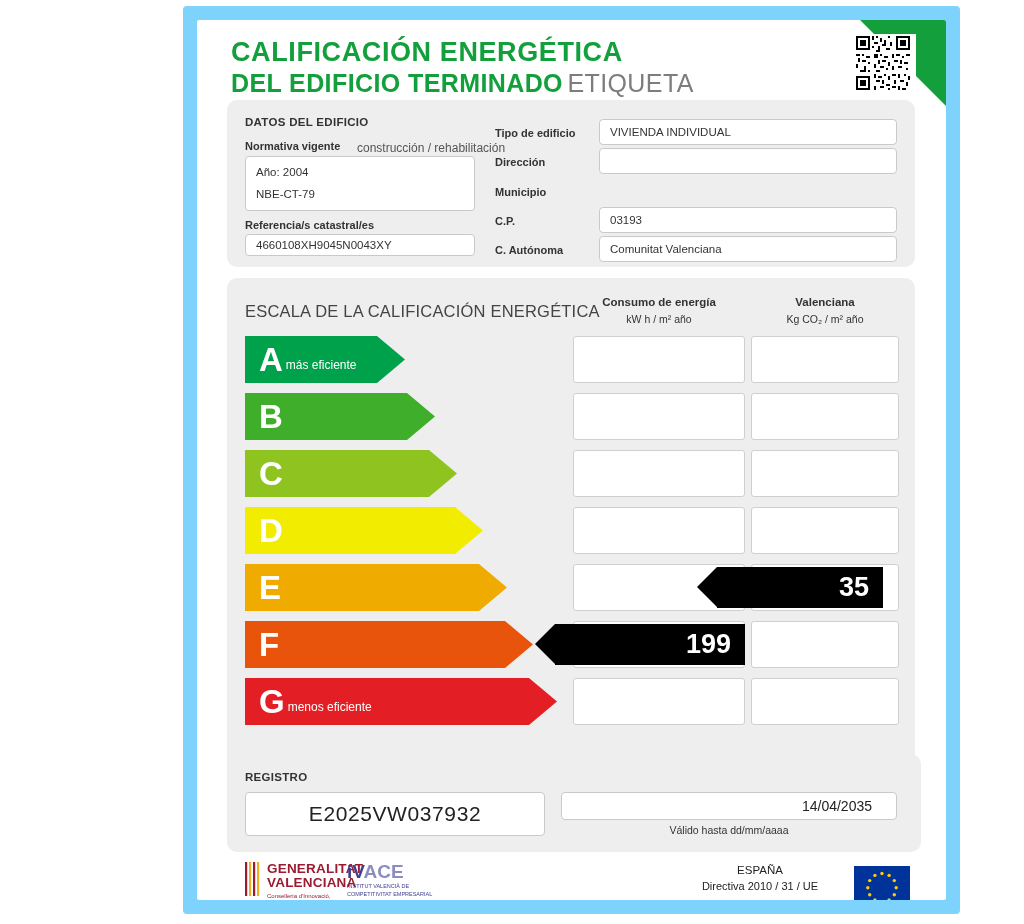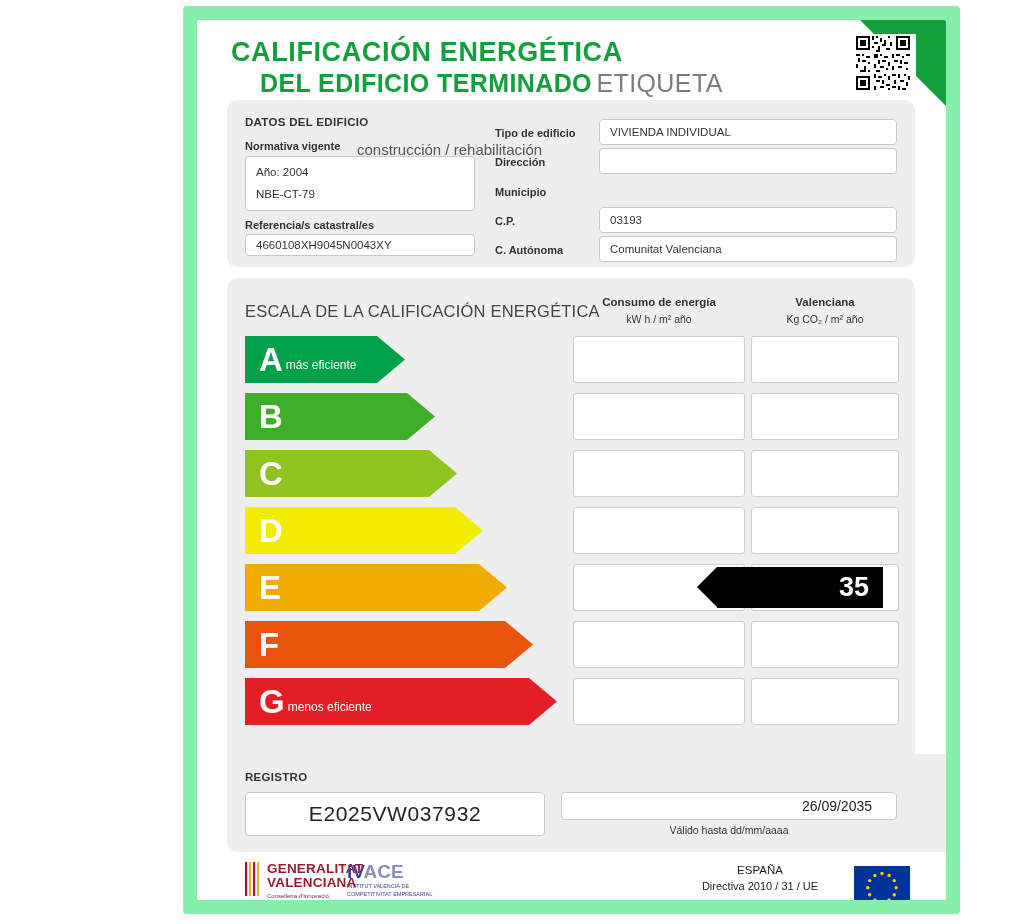--- a/index.html
+++ b/index.html
@@ -18,21 +18,21 @@
     width: 1024px;
     height: 924px;
   }
   
   .frame {
     position: absolute;
     left: 183px;
     top: 6px;
     width: 777px;
     height: 908px;
-    background: #86efac;
+    background: #7dd3fc;
     border-radius: 4px;
   }
   .sheet {
     position: absolute;
     left: 14px;
     top: 14px;
     width: 749px;
     height: 880px;
     background: #ffffff;
     border-radius: 2px;
@@ -58,21 +58,20 @@
     color: #13a03c;
     font-size: 27px;
     font-weight: bold;
     letter-spacing: 0.6px;
     line-height: 32px;
     white-space: nowrap;
   }
   .title-2 {
     line-height: 30px;
     white-space: nowrap;
-    margin-left: 29px;
   }
   .title-2 .strong {
     color: #13a03c;
     font-size: 25px;
     font-weight: bold;
     letter-spacing: 0.4px;
   }
   .title-2 .light {
     color: #7d7d7d;
     font-size: 25px;
@@ -125,21 +124,21 @@
   .small-label {
     position: absolute;
     font-size: 11px;
     color: #333333;
   }
   .small-label-b {
     font-weight: bold;
   }
   .small-gray {
     position: absolute;
-    font-size: 15px;
+    font-size: 12px;
     color: #555555;
     text-align: right;
   }
 
   
   #panel-escala {
     left: 30px;
     top: 258px;
     width: 688px;
     height: 198px; 
@@ -222,21 +221,20 @@
     border-bottom: 20.5px solid transparent;
     border-right: 20px solid #000000;
   }
 
   
   #panel-registro {
     left: 30px;
     top: 734px;
     width: 694px;
     height: 98px;
-    padding-left: 34px;
   }
   .reg-label {
     position: absolute;
     left: 18px;
     top: 17px;
     font-size: 11.5px;
     font-weight: bold;
     color: #333333;
     letter-spacing: 0.3px;
   }
@@ -564,36 +562,37 @@
           <div class="value-flag" style="left:472px; width:166px; top:3px;">35</div>
         </div>
 
         <div class="rating-row" style="top:343px; width:654px; height:47px;">
           <div class="arrow" id="arrow-5" style="width: 288px; background: rgb(232, 84, 12); clip-path: polygon(0px 0px, 260px 0px, 288px 50%, 260px 100%, 0px 100%);">
             <span class="letter">F</span>
             <span class="note"></span>
           </div>
           <div class="cell" style="left:328px; width:172px;"></div>
           <div class="cell" style="left:506px; width:148px;"></div>
+          <div class="value-flag" style="left:310px; width:190px; top:3px;">199</div>
         </div>
 
         <div class="rating-row" style="top:400px; width:654px; height:47px;">
           <div class="arrow" id="arrow-6" style="width: 312px; background: rgb(227, 30, 36); clip-path: polygon(0px 0px, 284px 0px, 312px 50%, 284px 100%, 0px 100%);">
             <span class="letter">G</span>
             <span class="note">menos eficiente</span>
           </div>
           <div class="cell" style="left:328px; width:172px;"></div>
           <div class="cell" style="left:506px; width:148px;"></div>
         </div>
       </div>
 
       <div class="panel" id="panel-registro">
         <div class="reg-label">REGISTRO</div>
         <div class="reg-code-box">E2025VW037932</div>
-        <div class="reg-date-box">26/09/2035</div>
+        <div class="reg-date-box">14/04/2035</div>
         <div class="reg-valid">Válido hasta dd/mm/aaaa</div>
       </div>
 
       <div class="footer">
         <div class="gv-logo">
           <div style="position:relative; padding-left:22px;">
             <svg class="gv-bars" viewBox="0 0 17 34">
               <rect x="0" y="0" width="2.2" height="34" fill="#9b1b30"></rect>
               <rect x="4" y="0" width="2.2" height="34" fill="#f2b01e"></rect>
               <rect x="8" y="0" width="2.2" height="34" fill="#9b1b30"></rect>

